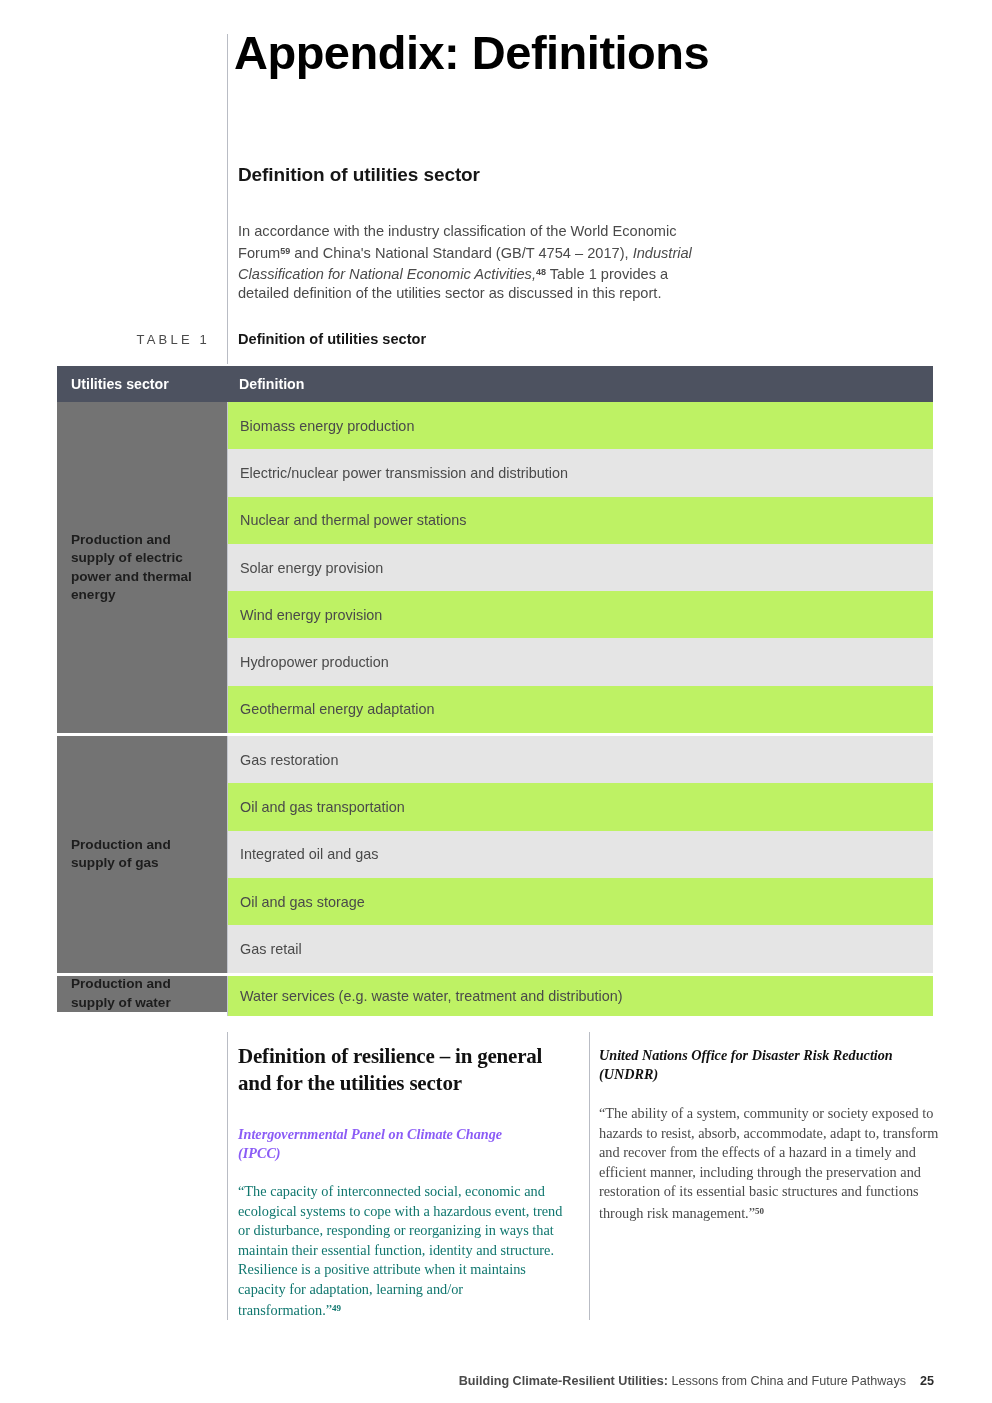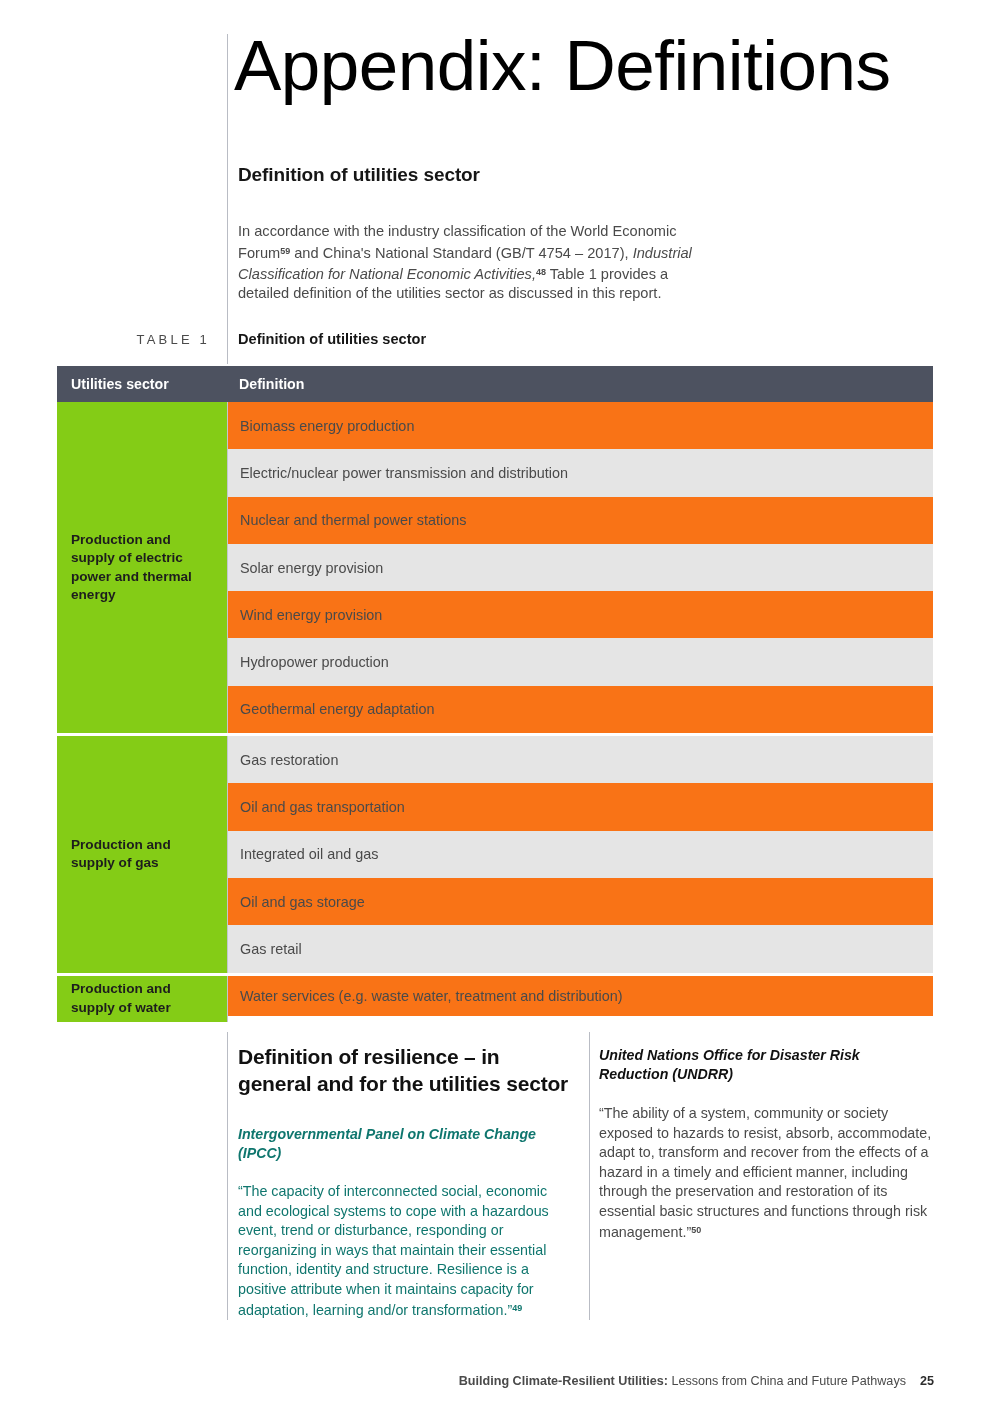--- a/index.html
+++ b/index.html
@@ -25,22 +25,22 @@
     width: 1px;
     height: 330px;
     background: #b9bcc4;
   }
 
   
   .page-title {
     position: absolute;
     left: 234px;
     top: 28px;
-    font-size: 71px;
-    font-weight: normal;
+    font-size: 47px;
+    font-weight: bold;
     letter-spacing: -0.5px;
     color: #000000;
     line-height: 1.08;
     white-space: nowrap;
   }
 
   
   .sec-heading {
     position: absolute;
     left: 238px;
@@ -121,21 +121,21 @@
   .group {
     display: flex;
     width: 100%;
     position: relative;
   }
   .group + .group { border-top: 3px solid #ffffff; }
 
   .group-label {
     width: 170px;
     flex: 0 0 170px;
-    background: #84cc16;
+    background: #737373;
     padding: 0 14px;
     display: flex;
     align-items: center;
     font-size: 13.6px;
     font-weight: bold;
     line-height: 18.4px;
     color: #1d1d1d;
   }
   .group-rows {
     flex: 1 1 auto;
@@ -153,34 +153,35 @@
   }
   .drow {
     height: 47.3px;
     display: flex;
     align-items: center;
     padding-left: 13px;
     font-size: 14.4px;
     color: #4a4a4a;
     background: #e5e5e5;
   }
-  .drow.alt { background: #f97316; }
+  .drow.alt { background: #bef264; }
 
   
   .group.water .group-label,
-  .group.water .drow { height: 46px; }
+  .group.water .drow { height: 36px; }
   .group.water .drow { height: 40px; }
 
   
   .res-wrap {
     position: absolute;
     left: 227px;
     top: 1032px;
     width: 710px;
     height: 290px;
+    font-family: Liberation Serif, serif;
   }
   .res-vrule {
     position: absolute;
     left: 0px;
     top: 0px;
     width: 1px;
     height: 288px;
     background: #b9bcc4;
   }
   .res-vrule-mid {
@@ -204,21 +205,21 @@
   }
   .res-sub-left {
     position: absolute;
     left: 11px;
     top: 93px;
     width: 300px;
     font-size: 14.2px;
     font-weight: bold;
     font-style: italic;
     line-height: 19px;
-    color: #0f766e;
+    color: #8b5cf6;
   }
   .res-quote-left {
     position: absolute;
     left: 11px;
     top: 150px;
     width: 330px;
     font-size: 14.3px;
     line-height: 19.5px;
     color: #0f766e;
   }

